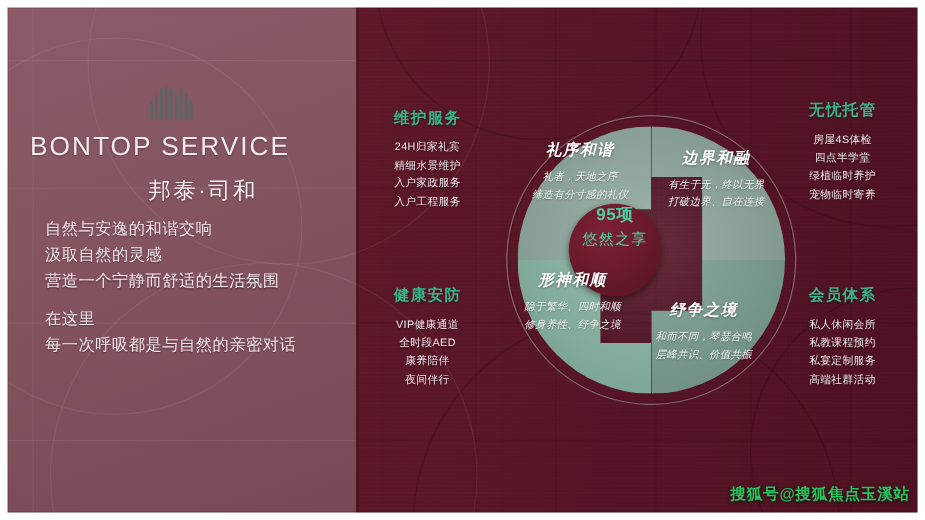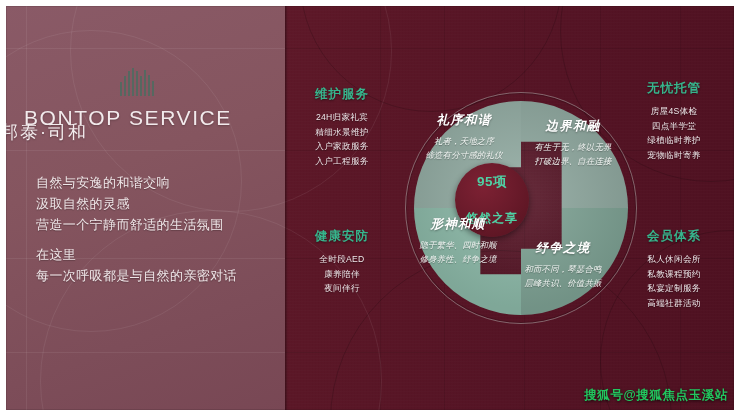--- a/index.html
+++ b/index.html
@@ -69,21 +69,21 @@
   .logo-mark span:nth-child(7){height:26px;}
   .logo-mark span:nth-child(8){height:21px;}
   .logo-mark span:nth-child(9){height:15px;}
 
   .brand-en{
     position:absolute;left:0;top:106px;width:256px;text-align:center;
     color:#f2eaec;font-size:21px;letter-spacing:1.6px;font-weight:400;
     text-shadow:0 1px 2px rgba(0,0,0,.25);
   }
   .brand-cn{
-    position:absolute;left:0;top:120px;width:325px;text-align:left;
+    position:absolute;left:0;top:140px;width:325px;text-align:center;
     color:#f4edef;font-size:18px;letter-spacing:2px;
     text-shadow:0 1px 2px rgba(0,0,0,.25);
   }
 
   .copy-block{position:absolute;left:36px;top:172px;width:230px;}
   .copy-line{
     color:#efe6e8;font-size:13px;line-height:21px;letter-spacing:.4px;
     text-shadow:0 1px 1px rgba(0,0,0,.28);white-space:nowrap;
   }
   .copy-gap{height:9px;}
@@ -125,24 +125,24 @@
   .sweep{
     position:absolute;inset:0;
     background:radial-gradient(circle at 50% 45%, rgba(255,255,255,.10), rgba(0,0,0,.10) 70%);
     pointer-events:none;
   }
 
   .hub{
     position:absolute;left:455px;top:163px;width:74px;height:74px;border-radius:50%;
     background:radial-gradient(circle at 38% 32%,#7d2133 0%,#6b1b2b 45%,#55121f 100%);
     box-shadow:0 2px 6px rgba(0,0,0,.45);
-    display:flex;flex-direction:column;align-items:center;justify-content:center;gap:19px;
+    display:flex;flex-direction:column;align-items:center;gap:2px;
   }
   .hub-n{color:#4fd0a4;font-size:13.5px;font-weight:700;letter-spacing:.5px;}
-  .hub-s{color:#4fd0a4;font-size:12px;font-weight:700;letter-spacing:1px;}
+  .hub-s{color:#4fd0a4;font-size:12px;font-weight:400;letter-spacing:1px;}
 
   .qlabel{position:absolute;text-align:center;width:110px;font-style:italic;}
   .qlabel .qt{
     color:#ffffff;font-size:12.5px;font-weight:700;letter-spacing:1.2px;
     text-shadow:0 1px 2px rgba(0,0,0,.35);margin-bottom:5px;
   }
   .qlabel .qd{
     color:#f3f6f4;font-size:8.4px;line-height:14px;letter-spacing:.2px;white-space:nowrap;
     text-shadow:0 1px 1px rgba(0,0,0,.30);
   }
@@ -220,20 +220,21 @@
   <div class="svc" id="svc-wh">
     <div class="svc-title">维护服务</div>
     <div class="svc-item">24H归家礼宾</div>
     <div class="svc-item">精细水景维护</div>
     <div class="svc-item">入户家政服务</div>
     <div class="svc-item">入户工程服务</div>
   </div>
 
   <div class="svc" id="svc-hs">
     <div class="svc-title">健康安防</div>
+    <div class="svc-item">VIP健康通道</div>
     <div class="svc-item">全时段AED</div>
     <div class="svc-item">康养陪伴</div>
     <div class="svc-item">夜间伴行</div>
   </div>
 
   <div class="svc" id="svc-tg">
     <div class="svc-title">无忧托管</div>
     <div class="svc-item">房屋4S体检</div>
     <div class="svc-item">四点半学堂</div>
     <div class="svc-item">绿植临时养护</div>

